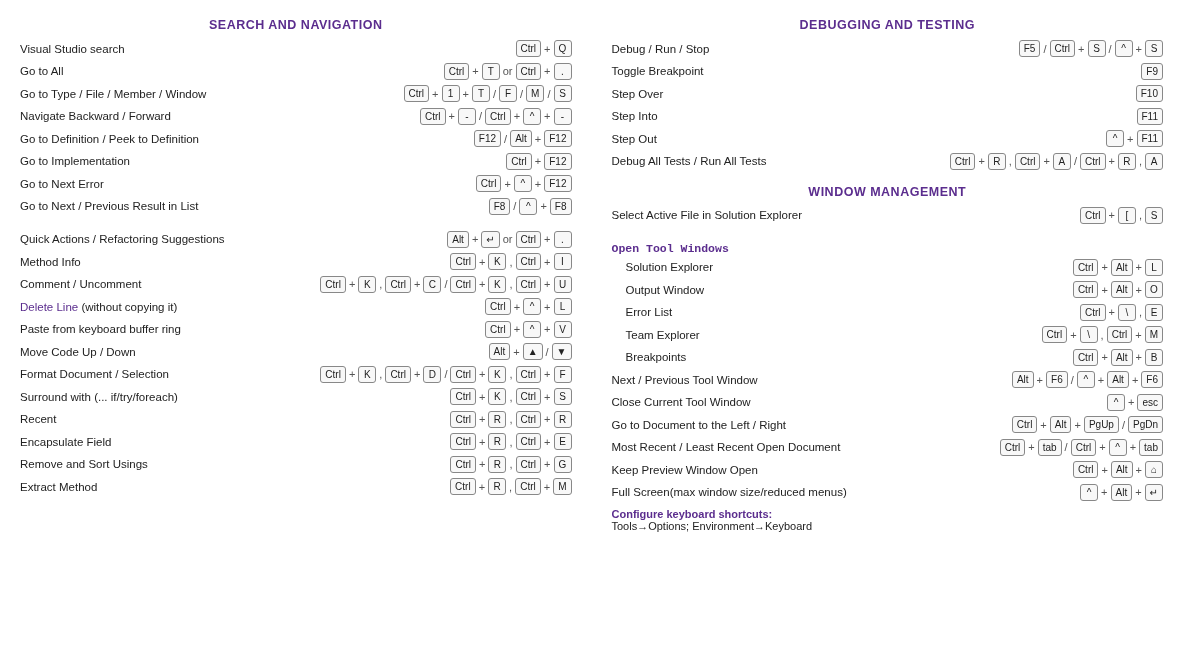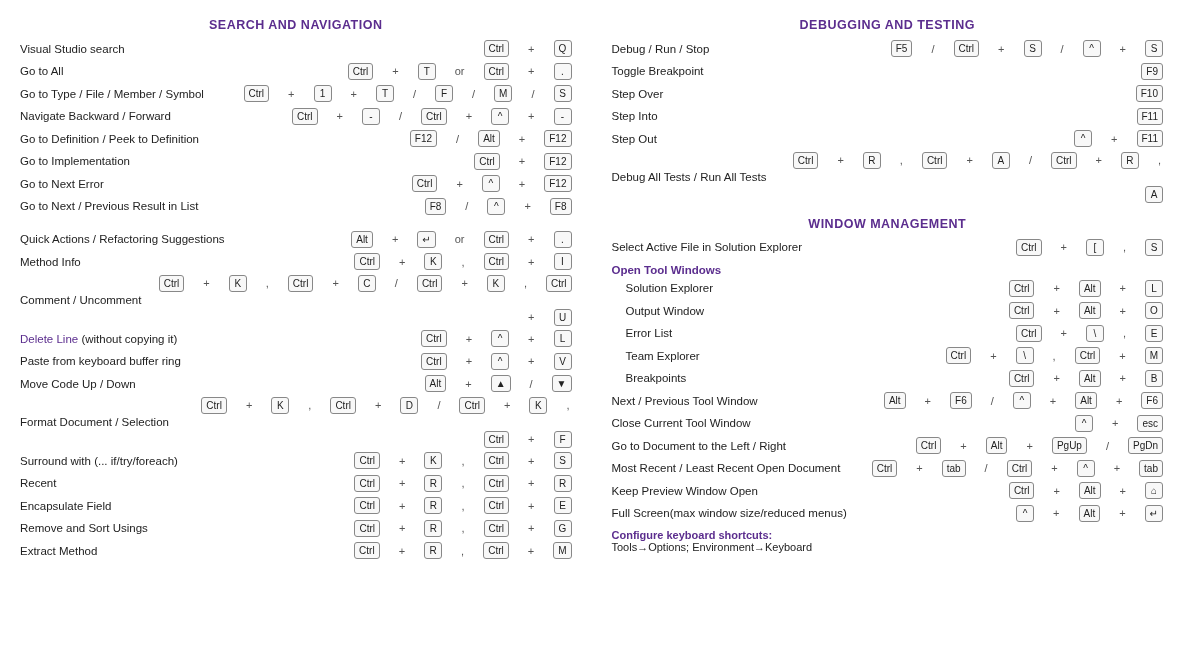--- a/index.html
+++ b/index.html
@@ -39,21 +39,21 @@
       color: #222;
       flex-shrink: 0;
       max-width: 260px;
     }
     .shortcut-label.delete-line {
       color: #5b2d8e;
     }
     .shortcut-keys {
       display: flex;
       align-items: center;
-      gap: 17px;
+      gap: 1px;
       flex-wrap: wrap;
       justify-content: flex-end;
       flex: 1;
     }
     .key {
       display: inline-flex;
       align-items: center;
       justify-content: center;
       border: 1px solid #888;
       border-radius: 3px;
@@ -72,21 +72,22 @@
       margin: 0 2px;
     }
     .section-gap {
       margin-top: 14px;
     }
     .subsection-title {
       font-size: 11.5px;
       font-weight: 700;
       color: #5b2d8e;
       margin-bottom: 3px;
-      margin-top: 7px;
+      margin-top: 17px;
+      font-family: Liberation Mono, monospace;
     }
     .indent {
       padding-left: 14px;
     }
     .configure-note {
       font-size: 11px;
       color: #222;
       margin-top: 6px;
     }
     .configure-note span.bold {
@@ -118,21 +119,21 @@
           <span class="sep">+</span>
           <span class="key">T</span>
         <span class="sep">or</span>
         <span class="key">Ctrl</span>
           <span class="sep">+</span>
           <span class="key">.</span>
       </span>
     </div>
 
     <div class="shortcut-row">
-      <span class="shortcut-label">Go to Type / File / Member / Symbol</span>
+      <span class="shortcut-label">Go to Type / File / Member / Window</span>
       <span class="shortcut-keys">
         <span class="key">Ctrl</span>
           <span class="sep">+</span>
           <span class="key">1</span>
           <span class="sep">+</span>
           <span class="key">T</span>
           <span class="sep">/</span>
           <span class="key">F</span>
           <span class="sep">/</span>
           <span class="key">M</span>

